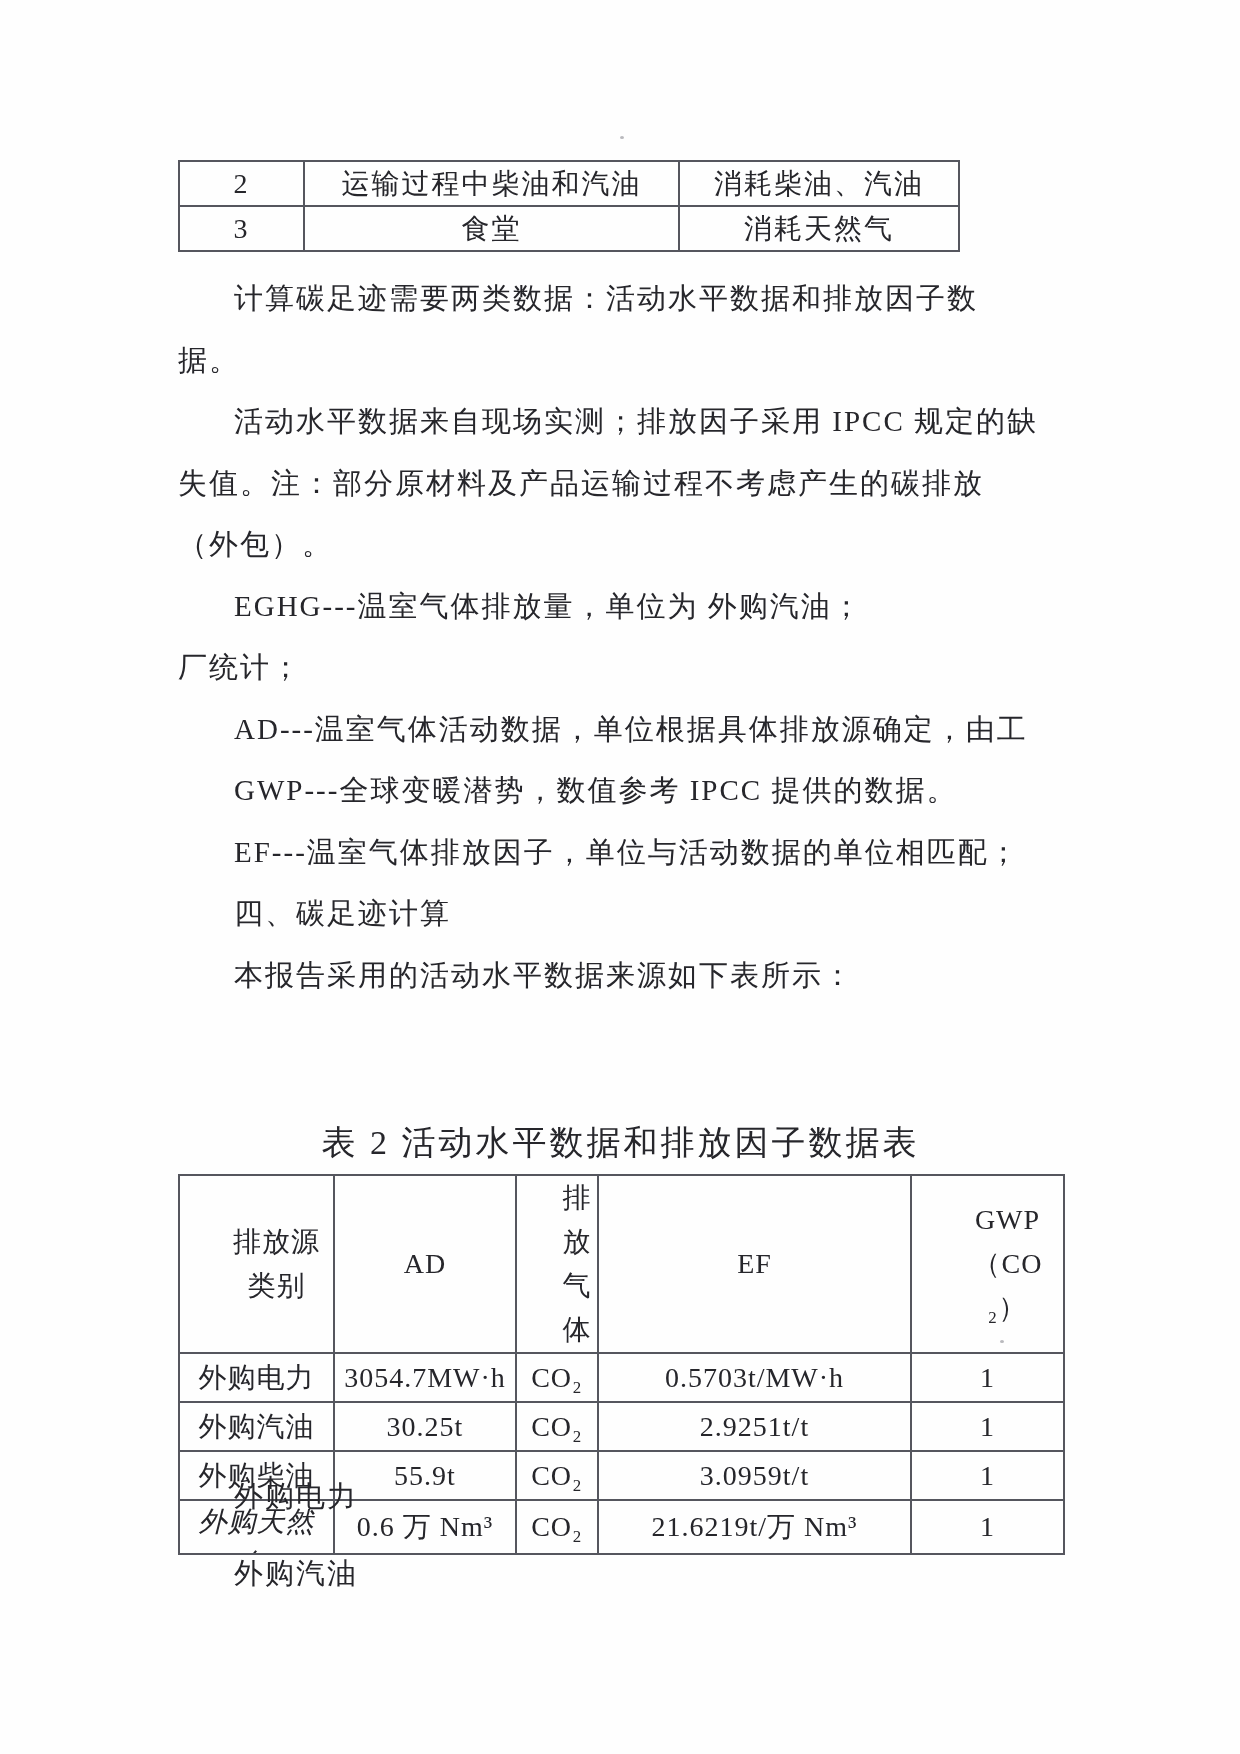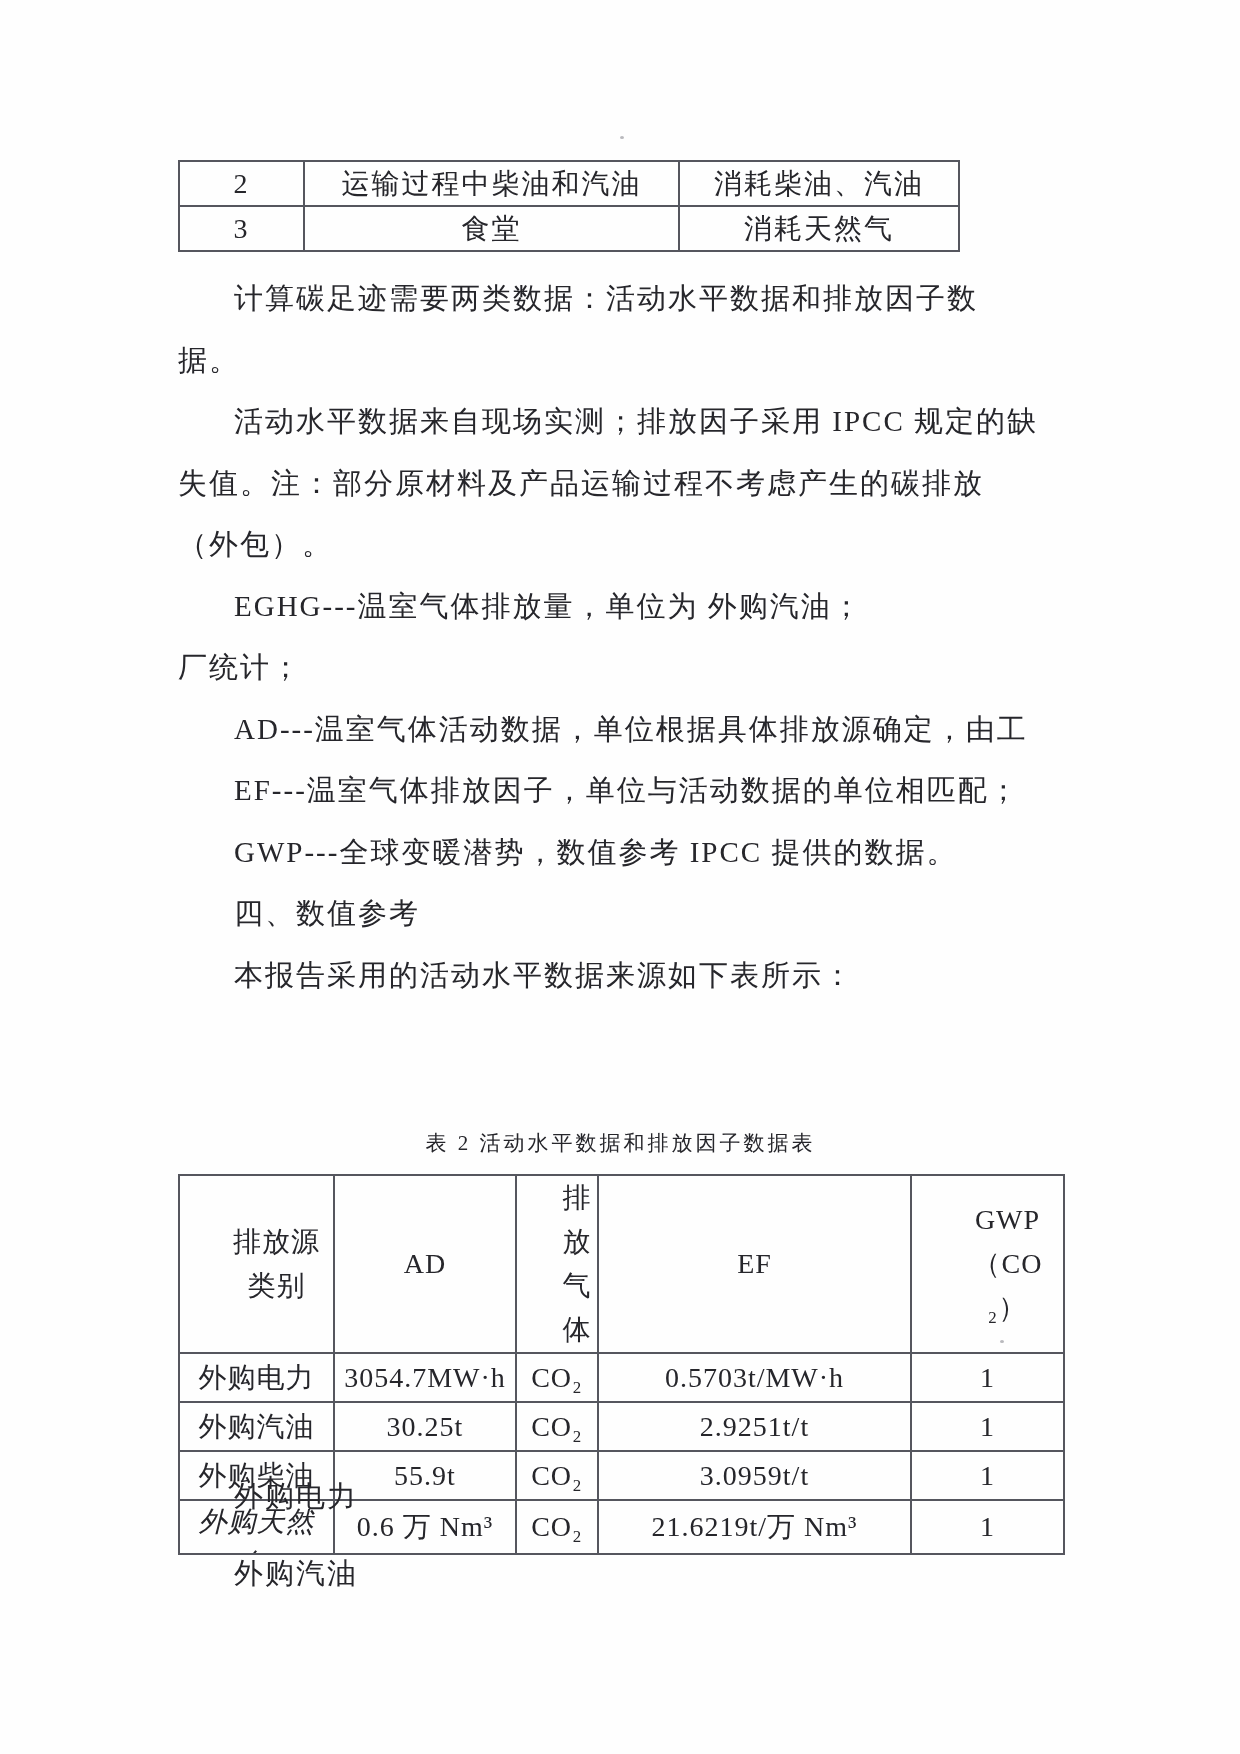--- a/index.html
+++ b/index.html
@@ -27,21 +27,21 @@
     border:2px solid #55565e;
     text-align:center;vertical-align:middle;
     font-size:28px;letter-spacing:2px;
     height:43px;padding:0;
   }
   
   .body-lines{position:absolute;left:178px;top:268px;width:840px;}
   
   .tbl2-caption{
     position:absolute;left:178px;top:1113px;width:885px;
-    text-align:center;font-size:21px;letter-spacing:3px;line-height:60px;
+    text-align:center;font-size:34px;letter-spacing:3px;line-height:60px;
     white-space:pre;
   }
   
   .data-table{position:absolute;left:178px;top:1174px;width:885px;}
   .data-table th,.data-table td{
     border:2px solid #55565e;
     text-align:center;vertical-align:middle;
     font-weight:normal;
     font-size:28px;letter-spacing:1px;
     padding:0;
@@ -83,23 +83,23 @@
 
   <div class="body-lines">
     <div class="tline ind">计算碳足迹需要两类数据：活动水平数据和排放因子数</div>
     <div class="tline">据。</div>
     <div class="tline ind">活动水平数据来自现场实测；排放因子采用 IPCC 规定的缺</div>
     <div class="tline">失值。注：部分原材料及产品运输过程不考虑产生的碳排放</div>
     <div class="tline">（外包）。</div>
     <div class="tline ind">EGHG---温室气体排放量，单位为 外购汽油；</div>
     <div class="tline">厂统计；</div>
     <div class="tline ind">AD---温室气体活动数据，单位根据具体排放源确定，由工</div>
+    <div class="tline ind">GWP---全球变暖潜势，数值参考 IPCC 提供的数据。</div>
     <div class="tline ind">EF---温室气体排放因子，单位与活动数据的单位相匹配；</div>
-    <div class="tline ind">GWP---全球变暖潜势，数值参考 IPCC 提供的数据。</div>
-    <div class="tline ind">四、数值参考</div>
+    <div class="tline ind">四、碳足迹计算</div>
     <div class="tline ind">本报告采用的活动水平数据来源如下表所示：</div>
   </div>
 
   <div class="tbl2-caption">表 2 活动水平数据和排放因子数据表</div>
 
   <table class="data-table">
     <colgroup>
       <col style="width:155px">
         <col style="width:182px">
         <col style="width:82px">

